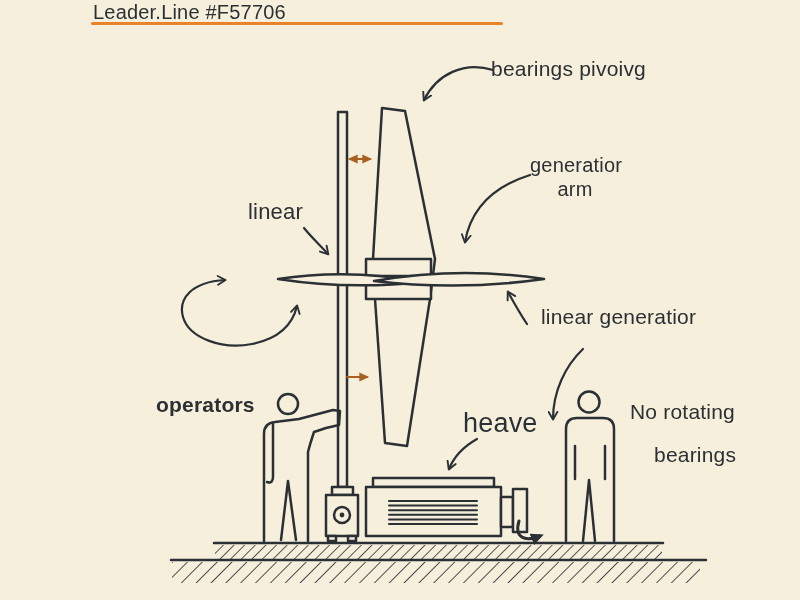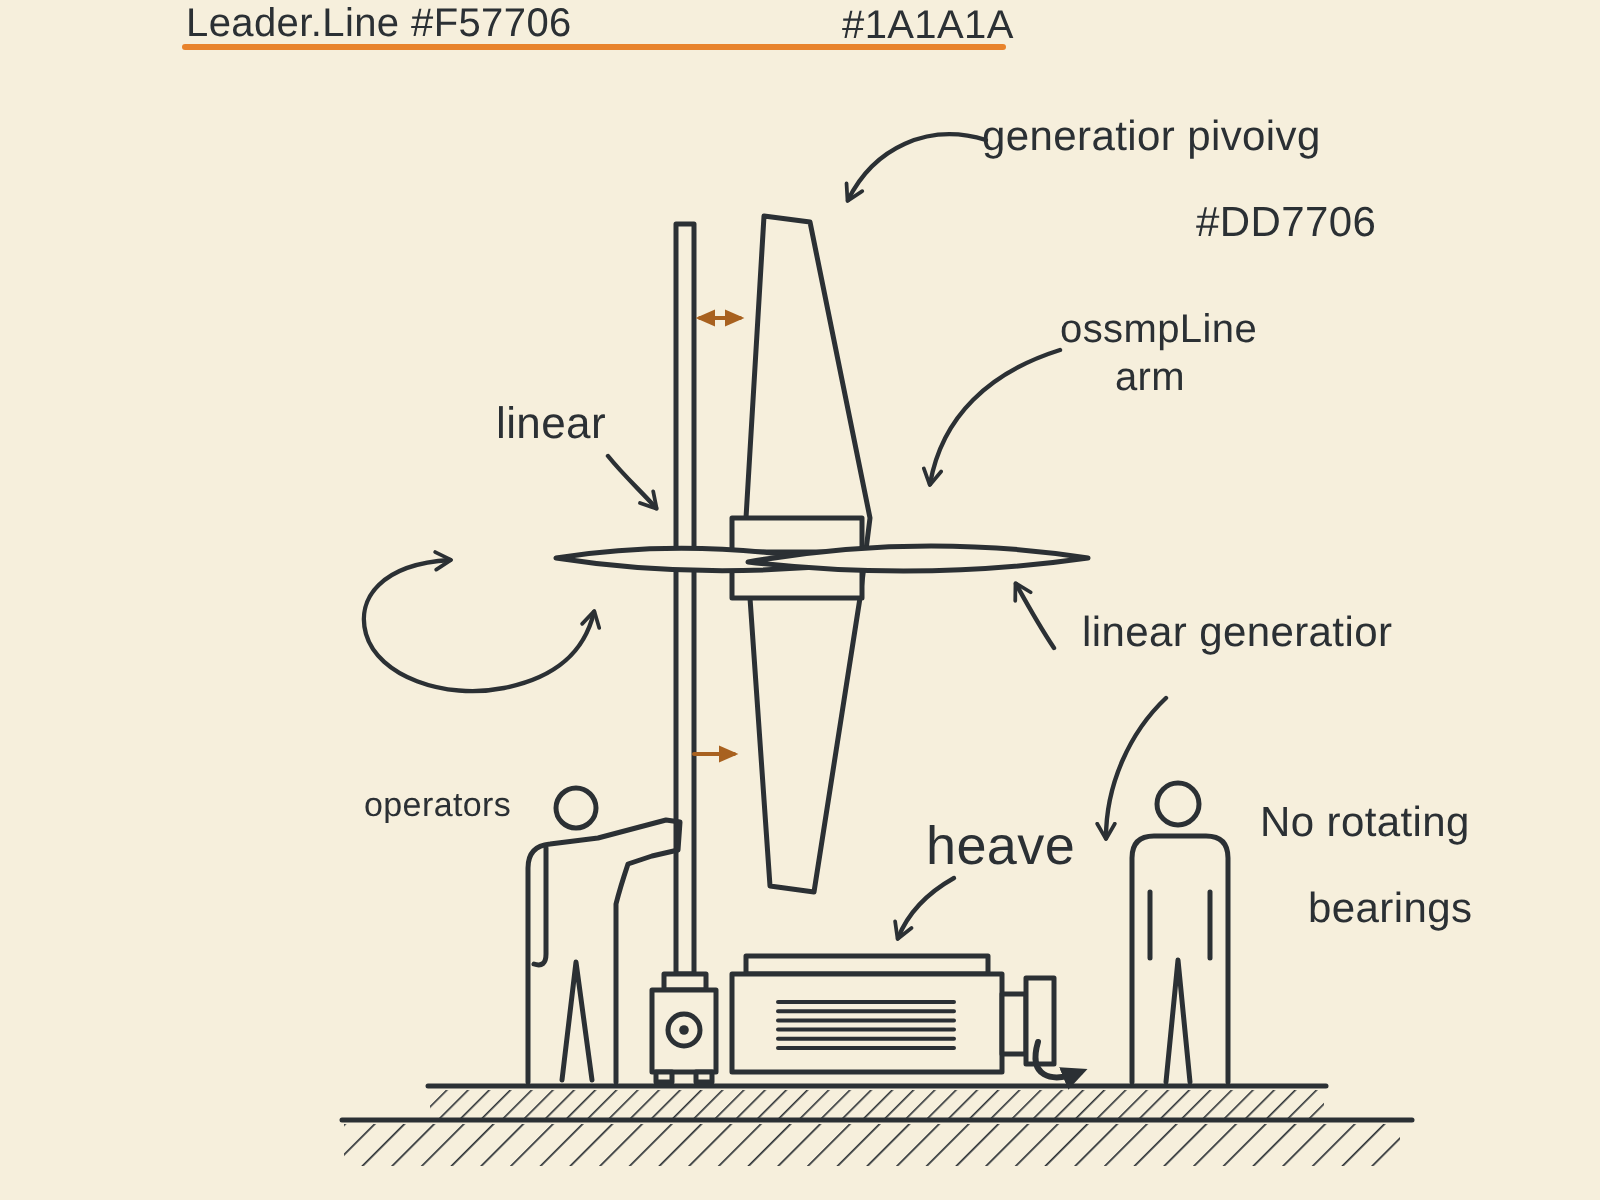--- a/index.html
+++ b/index.html
@@ -23,21 +23,21 @@
   
   .lbl{position:absolute;color:var(--ink,#2B3034);font-weight:500;white-space:nowrap;letter-spacing:.2px;}
   #lbl-header-left{left:57px;top:1px;font-size:20px;}
   #lbl-header-right{left:385px;top:2px;font-size:20px;}
   #leader-rule{position:absolute;left:55px;top:22px;width:412px;height:3px;border-radius:2px;background:var(--leader-orange,#E8832C);}
   #lbl-hydrofoil{left:455px;top:57px;font-size:21px;}
   #lbl-hex{left:562px;top:100px;font-size:21px;}
   #lbl-osmp{left:494px;top:153px;width:90px;text-align:center;font-size:20px;line-height:24px;white-space:normal;}
   #lbl-pitch{left:212px;top:199px;font-size:22px;}
   #lbl-lingen{left:505px;top:305px;font-size:21px;}
-  #lbl-operators{left:146px;top:393px;font-size:17px;}
+  #lbl-operators{left:120px;top:393px;font-size:21px;font-weight:bold;}
   #lbl-heave{left:427px;top:408px;font-size:27px;}
   #lbl-norot1{left:594px;top:400px;font-size:21px;}
   #lbl-norot2{left:618px;top:443px;font-size:21px;}
 </style>
 </head>
 <body>
 
 <div class="stage">
 
   <svg class="art" width="800" height="600" viewBox="0 0 800 600">
@@ -124,27 +124,25 @@
       <path class="arrow" d="M 441 439 C 425 448, 417 459, 413 469" marker-end="url(#mArrow)"></path>
     </g>
 
     <g>
       <line class="orange" x1="314" y1="159" x2="334" y2="159" marker-start="url(#mArrowO)" marker-end="url(#mArrowO)"></line>
       <line class="orange" x1="311" y1="377" x2="331" y2="377" marker-end="url(#mArrowO)"></line>
     </g>
   </svg>
 
   <div class="lbl" id="lbl-header-left">Leader.Line #F57706</div>
-  <div class="lbl" id="lbl-header-right">#1A1A1A</div>
   <div id="leader-rule"></div>
 
-  <div class="lbl" id="lbl-hydrofoil">generatior pivoivg</div>
-  <div class="lbl" id="lbl-hex">#DD7706</div>
+  <div class="lbl" id="lbl-hydrofoil">bearings pivoivg</div>
   <div class="lbl" id="lbl-osmp">
-    <div>ossmpLine</div>
+    <div>generatior</div>
     <div>arm</div>
   </div>
   <div class="lbl" id="lbl-pitch">linear</div>
   <div class="lbl" id="lbl-lingen">linear generatior</div>
   <div class="lbl" id="lbl-operators">operators</div>
   <div class="lbl" id="lbl-heave">heave</div>
   <div class="lbl" id="lbl-norot2">bearings</div>
   <div class="lbl" id="lbl-norot1">No rotating</div>
 </div>
 

